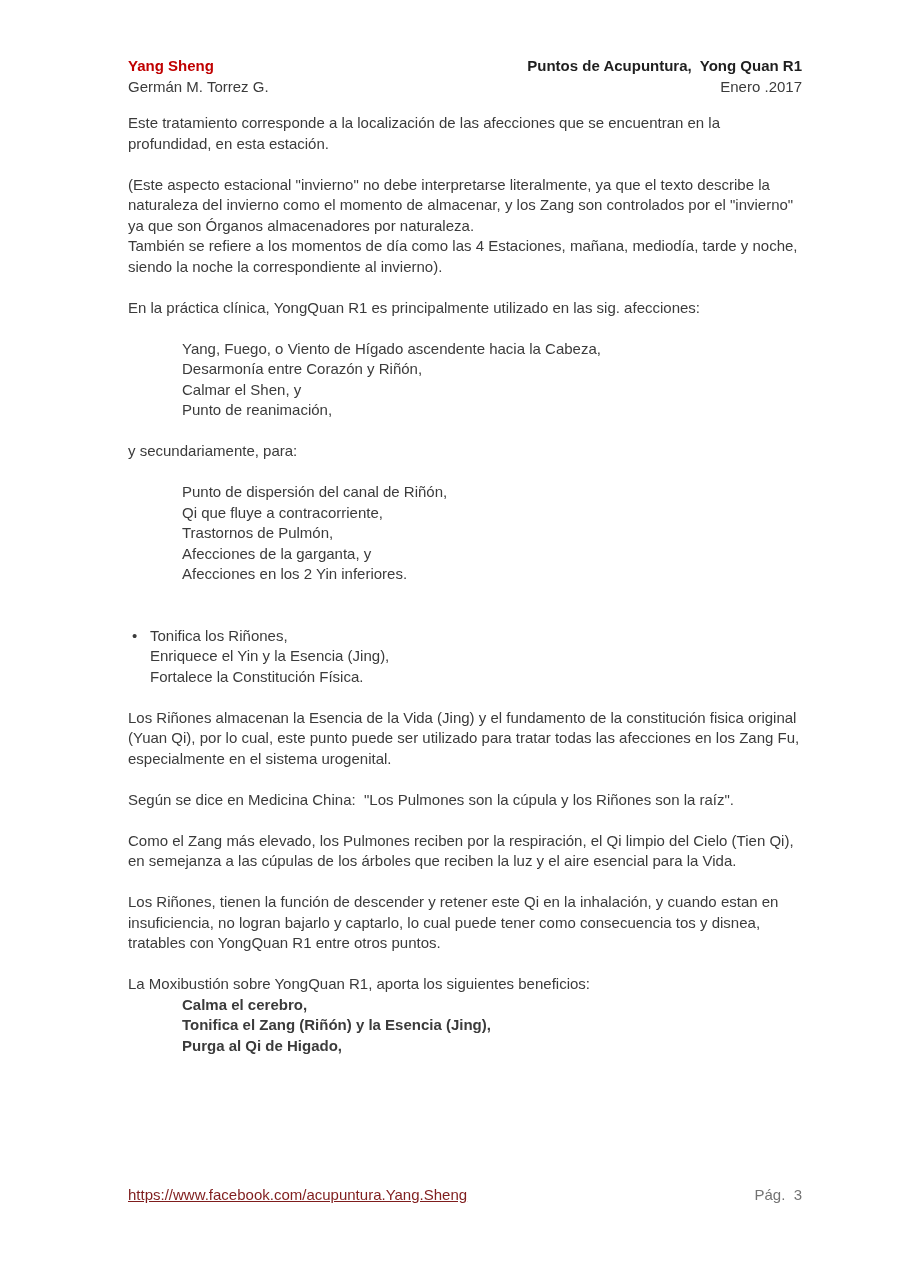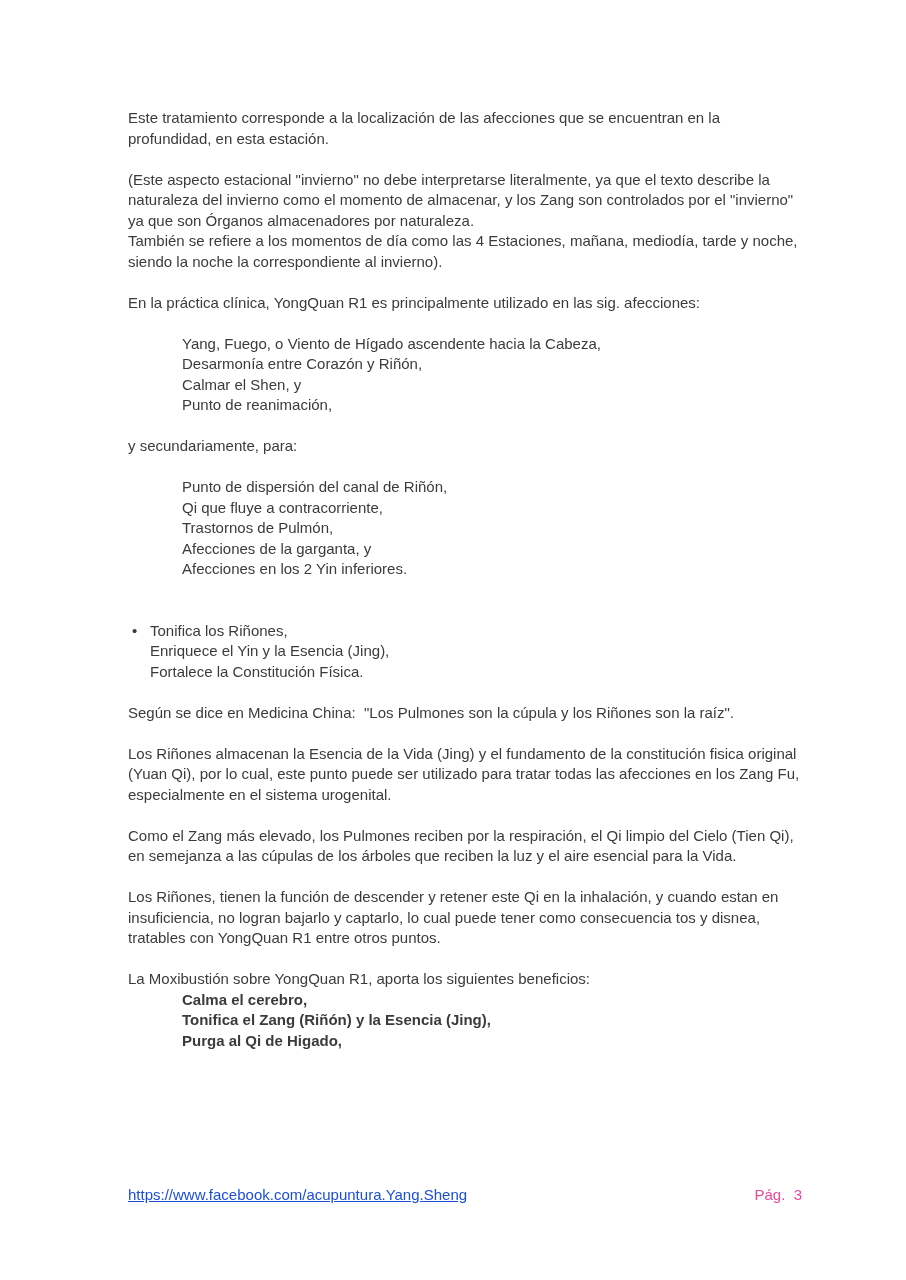--- a/index.html
+++ b/index.html
@@ -19,21 +19,21 @@
   }
 
   .header { display: flex; justify-content: space-between; align-items: flex-start; }
   .header-left  { text-align: left; }
   .header-right { text-align: right; }
   .brand { color: #c00000; font-weight: bold; white-space: pre-wrap; }
   .author { color: #3b3b3b; white-space: pre-wrap; }
   .doc-title { color: #1f1f1f; font-weight: bold; white-space: pre-wrap; }
   .doc-date { color: #3b3b3b; white-space: pre-wrap; }
 
-  .content { margin-top: 52px; }
+  .content { margin-top: 16px; }
 
   .block { margin-top: 20.5px; white-space: pre-wrap; }
   .block:first-child { margin-top: 0; }
   .block.tight { margin-top: 0; font-weight: bold; }
   .block.wide { margin-top: 41px; }
 
   .block.list { padding-left: 54px; }
 
   .bullet-wrap { display: flex; padding-left: 4px; }
   .bullet-marker { width: 18px; flex: 0 0 18px; }
@@ -41,43 +41,53 @@
   .footer {
     position: absolute;
     left: 128px;
     right: 104px;
     top: 1185px;
     display: flex;
     justify-content: space-between;
     align-items: baseline;
   }
   .footer-link {
-    color: #1d4ed8;
+    color: #7f1d1d;
     text-decoration: underline;
     white-space: pre-wrap;
     cursor: pointer;
   }
-  .page-number { color: #ec4899; white-space: pre; }
+  .page-number { color: #737373; white-space: pre; }
 </style>
 </head>
 <body>
 
 <div class="page">
 
+  <div class="header">
+    <div class="header-left">
+      <div class="brand">Yang Sheng</div>
+      <div class="author">Germán M. Torrez G.</div>
+    </div>
+    <div class="header-right">
+      <div class="doc-title">Puntos de Acupuntura,  Yong Quan R1</div>
+      <div class="doc-date">Enero .2017</div>
+    </div>
+  </div>
 
   <div class="content">
       <div class="block p"><div>Este tratamiento corresponde a la localización de las afecciones que se encuentran en la profundidad, en esta estación.</div></div>
       <div class="block p"><div>(Este aspecto estacional "invierno" no debe interpretarse literalmente, ya que el texto describe la naturaleza del invierno como el momento de almacenar, y los Zang son controlados por el "invierno" ya que son Órganos almacenadores por naturaleza.</div><div>También se refiere a los momentos de día como las 4 Estaciones, mañana, mediodía, tarde y noche, siendo la noche la correspondiente al invierno).</div></div>
       <div class="block p"><div>En la práctica clínica, YongQuan R1 es principalmente utilizado en las sig. afecciones:</div></div>
       <div class="block list"><div>Yang, Fuego, o Viento de Hígado ascendente hacia la Cabeza,</div><div>Desarmonía entre Corazón y Riñón,</div><div>Calmar el Shen, y</div><div>Punto de reanimación,</div></div>
       <div class="block p"><div>y secundariamente, para:</div></div>
       <div class="block list"><div>Punto de dispersión del canal de Riñón,</div><div>Qi que fluye a contracorriente,</div><div>Trastornos de Pulmón,</div><div>Afecciones de la garganta, y</div><div>Afecciones en los 2 Yin inferiores.</div></div>
       <div class="block bullet wide"><div class="bullet-wrap"><span class="bullet-marker">•</span><div><div>Tonifica los Riñones,</div><div>Enriquece el Yin y la Esencia (Jing),</div><div>Fortalece la Constitución Física.</div></div></div></div>
+      <div class="block p"><div>Los Riñones almacenan la Esencia de la Vida (Jing) y el fundamento de la constitución fisica original (Yuan Qi), por lo cual, este punto puede ser utilizado para tratar todas las afecciones en los Zang Fu, especialmente en el sistema urogenital.</div></div>
       <div class="block p"><div>Según se dice en Medicina China:  "Los Pulmones son la cúpula y los Riñones son la raíz".</div></div>
-      <div class="block p"><div>Los Riñones almacenan la Esencia de la Vida (Jing) y el fundamento de la constitución fisica original (Yuan Qi), por lo cual, este punto puede ser utilizado para tratar todas las afecciones en los Zang Fu, especialmente en el sistema urogenital.</div></div>
       <div class="block p"><div>Como el Zang más elevado, los Pulmones reciben por la respiración, el Qi limpio del Cielo (Tien Qi), en semejanza a las cúpulas de los árboles que reciben la luz y el aire esencial para la Vida.</div></div>
       <div class="block p"><div>Los Riñones, tienen la función de descender y retener este Qi en la inhalación, y cuando estan en insuficiencia, no logran bajarlo y captarlo, lo cual puede tener como consecuencia tos y disnea, tratables con YongQuan R1 entre otros puntos.</div></div>
       <div class="block p"><div>La Moxibustión sobre YongQuan R1, aporta los siguientes beneficios:</div></div>
       <div class="block list tight"><div>Calma el cerebro,</div><div>Tonifica el Zang (Riñón) y la Esencia (Jing),</div><div>Purga al Qi de Higado,</div></div>
     </div>
 
   <div class="footer">
     <a class="footer-link" href="#">https://www.facebook.com/acupuntura.Yang.Sheng</a>
     <div class="page-number">Pág.  3</div>
   </div>

